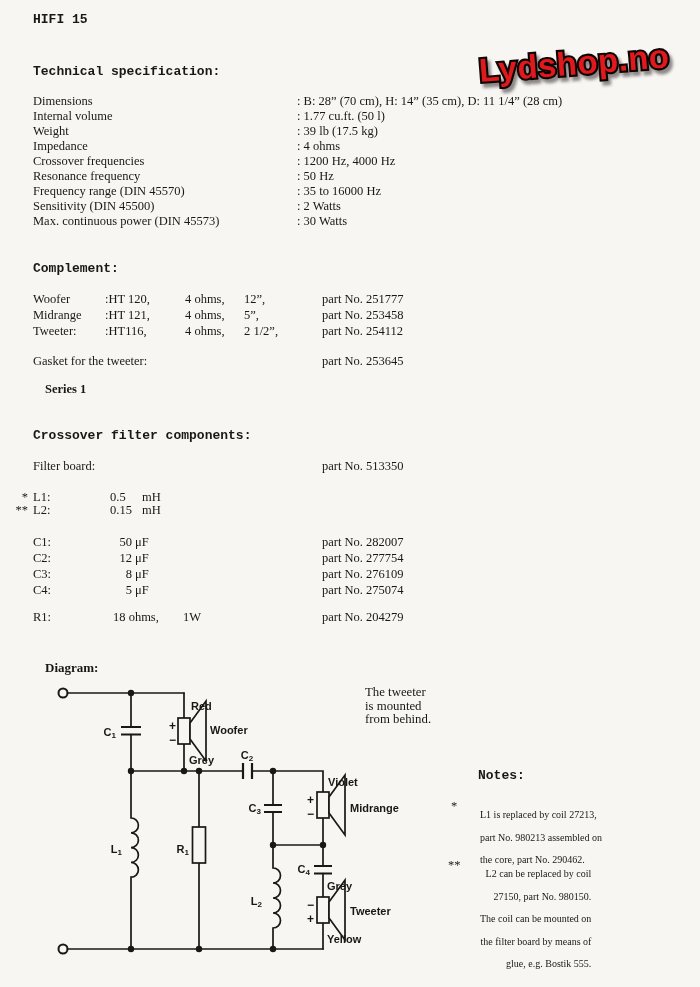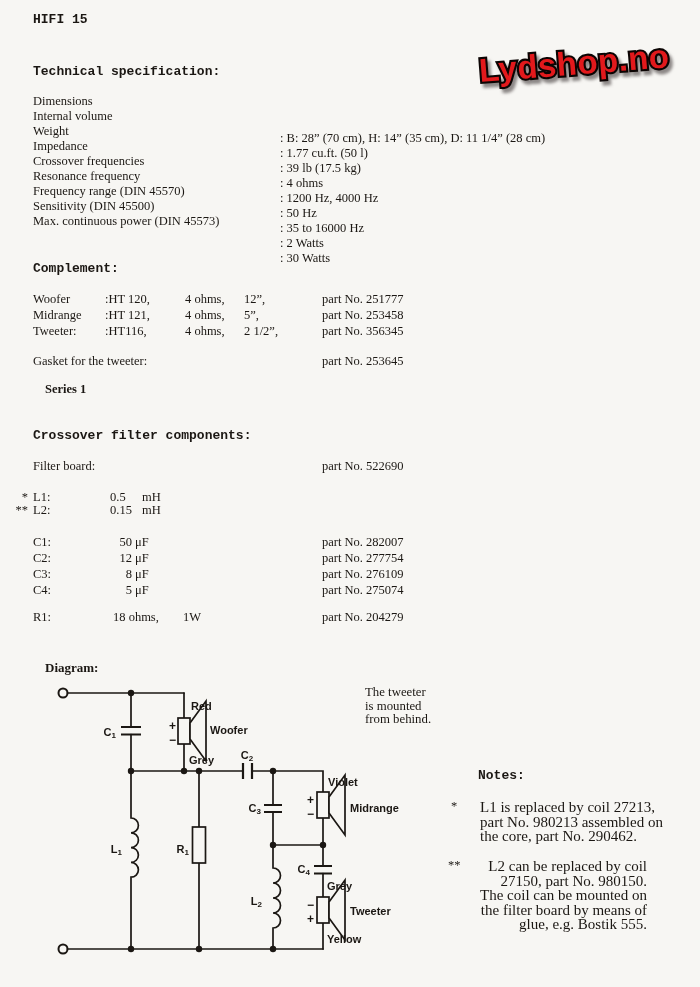--- a/index.html
+++ b/index.html
@@ -6,39 +6,39 @@
   html,body{margin:0;padding:0;background:var(--paper);}
   .page{position:relative;width:700px;height:987px;background:var(--paper);overflow:hidden;
         font-family:"Liberation Serif",serif;color:var(--ink);}
   .abs{position:absolute;}
   .t{line-height:13px;white-space:nowrap;font-size:12.5px;}
   .hdg{font-family:Liberation Mono, monospace;font-weight:bold;font-size:13px;line-height:13px;white-space:nowrap;}
   .bold{font-weight:bold;margin-left:12px;}
   .row{position:absolute;left:0;width:650px;height:15px;}
   .row span{position:absolute;top:0;}
   .c-label{left:33px;}
-  .c-value{left:280px;margin-top:37px;}
+  .c-value{left:297px;}
   .c-name{left:33px;} .c-model{left:105px;} .c-imp{left:185px;} .c-size{left:244px;} .c-part{left:322px;}
   .c-mark{left:12px;width:16px;text-align:right;}
   .c-qtyL{left:110px;} .c-unitL{left:142px;}
   .c-qty{left:95px;width:37px;text-align:right;} .c-unit{left:135px;}
   .c-rval{left:113px;} .c-rpow{left:183px;}
   .logo-wrap{left:470px;top:36px;width:220px;height:70px;filter:drop-shadow(3px 4px 1.5px rgba(35,28,28,.5));}
   .logo-text{font-family:"Liberation Sans",sans-serif;font-weight:bold;font-size:33px;letter-spacing:.5px;
              fill:var(--logo);stroke:#0b0403;stroke-width:4.2px;paint-order:stroke fill;}
   .circuit{left:0;top:0;}
   .wire{stroke:var(--ink);stroke-width:1.7;fill:none;stroke-linecap:round;}
   .plate{stroke:var(--ink);stroke-width:2.2;fill:none;stroke-linecap:butt;}
   .comp{stroke:var(--ink);stroke-width:1.7;fill:var(--paper);}
   .dot{fill:var(--ink);stroke:none;}
   .term{stroke:var(--ink);stroke-width:2;fill:var(--paper);}
   .dl{font:bold 11px "Liberation Sans",sans-serif;fill:var(--ink);}
   .dl .sub{font-size:8px;}
   .pm{font:bold 12px "Liberation Sans",sans-serif;fill:var(--ink);}
-  .note-line{font-size:15px;line-height:14.5px;white-space:nowrap;}
+  .note-line{font-size:10px;line-height:14.5px;white-space:nowrap;margin-top:8px;}
   .tw-note div{font-size:12.8px;line-height:13.5px;white-space:nowrap;}
 </style>
 </head>
 <body>
 
 <div class="page">
 
   <div class="abs hdg" style="left:33px;top:13px;">HIFI 15</div>
 
   <svg class="abs logo-wrap" width="220" height="70">
@@ -101,36 +101,36 @@
         <span class="c-model">:HT 121,</span>
         <span class="c-imp">4 ohms,</span>
         <span class="c-size">5”,</span>
         <span class="c-part">part No. 253458</span>
       </div>
     <div class="row t" style="top:325px">
         <span class="c-name">Tweeter:</span>
         <span class="c-model">:HT116,</span>
         <span class="c-imp">4 ohms,</span>
         <span class="c-size">2 1/2”,</span>
-        <span class="c-part">part No. 356345</span>
+        <span class="c-part">part No. 254112</span>
       </div>
     <div class="row t" style="top:355px">
         <span class="c-label">Gasket for the tweeter:</span>
         <span class="c-part">part No. 253645</span>
       </div>
   </div>
 
   <div class="abs t bold" style="left:33px;top:383px;">Series 1</div>
 
   <div class="abs hdg" style="left:33px;top:429px;">Crossover filter components:</div>
 
   <div>
     <div class="row t" style="top:460px">
         <span class="c-label">Filter board:</span>
-        <span class="c-part">part No. 522690</span>
+        <span class="c-part">part No. 513350</span>
       </div>
 
     <div class="row t" style="top:491px">
         <span class="c-mark">*</span>
         <span class="c-label">L1:</span>
         <span class="c-qtyL">0.5</span>
         <span class="c-unitL">mH</span>
       </div>
     <div class="row t" style="top:504px">
         <span class="c-mark">**</span>

